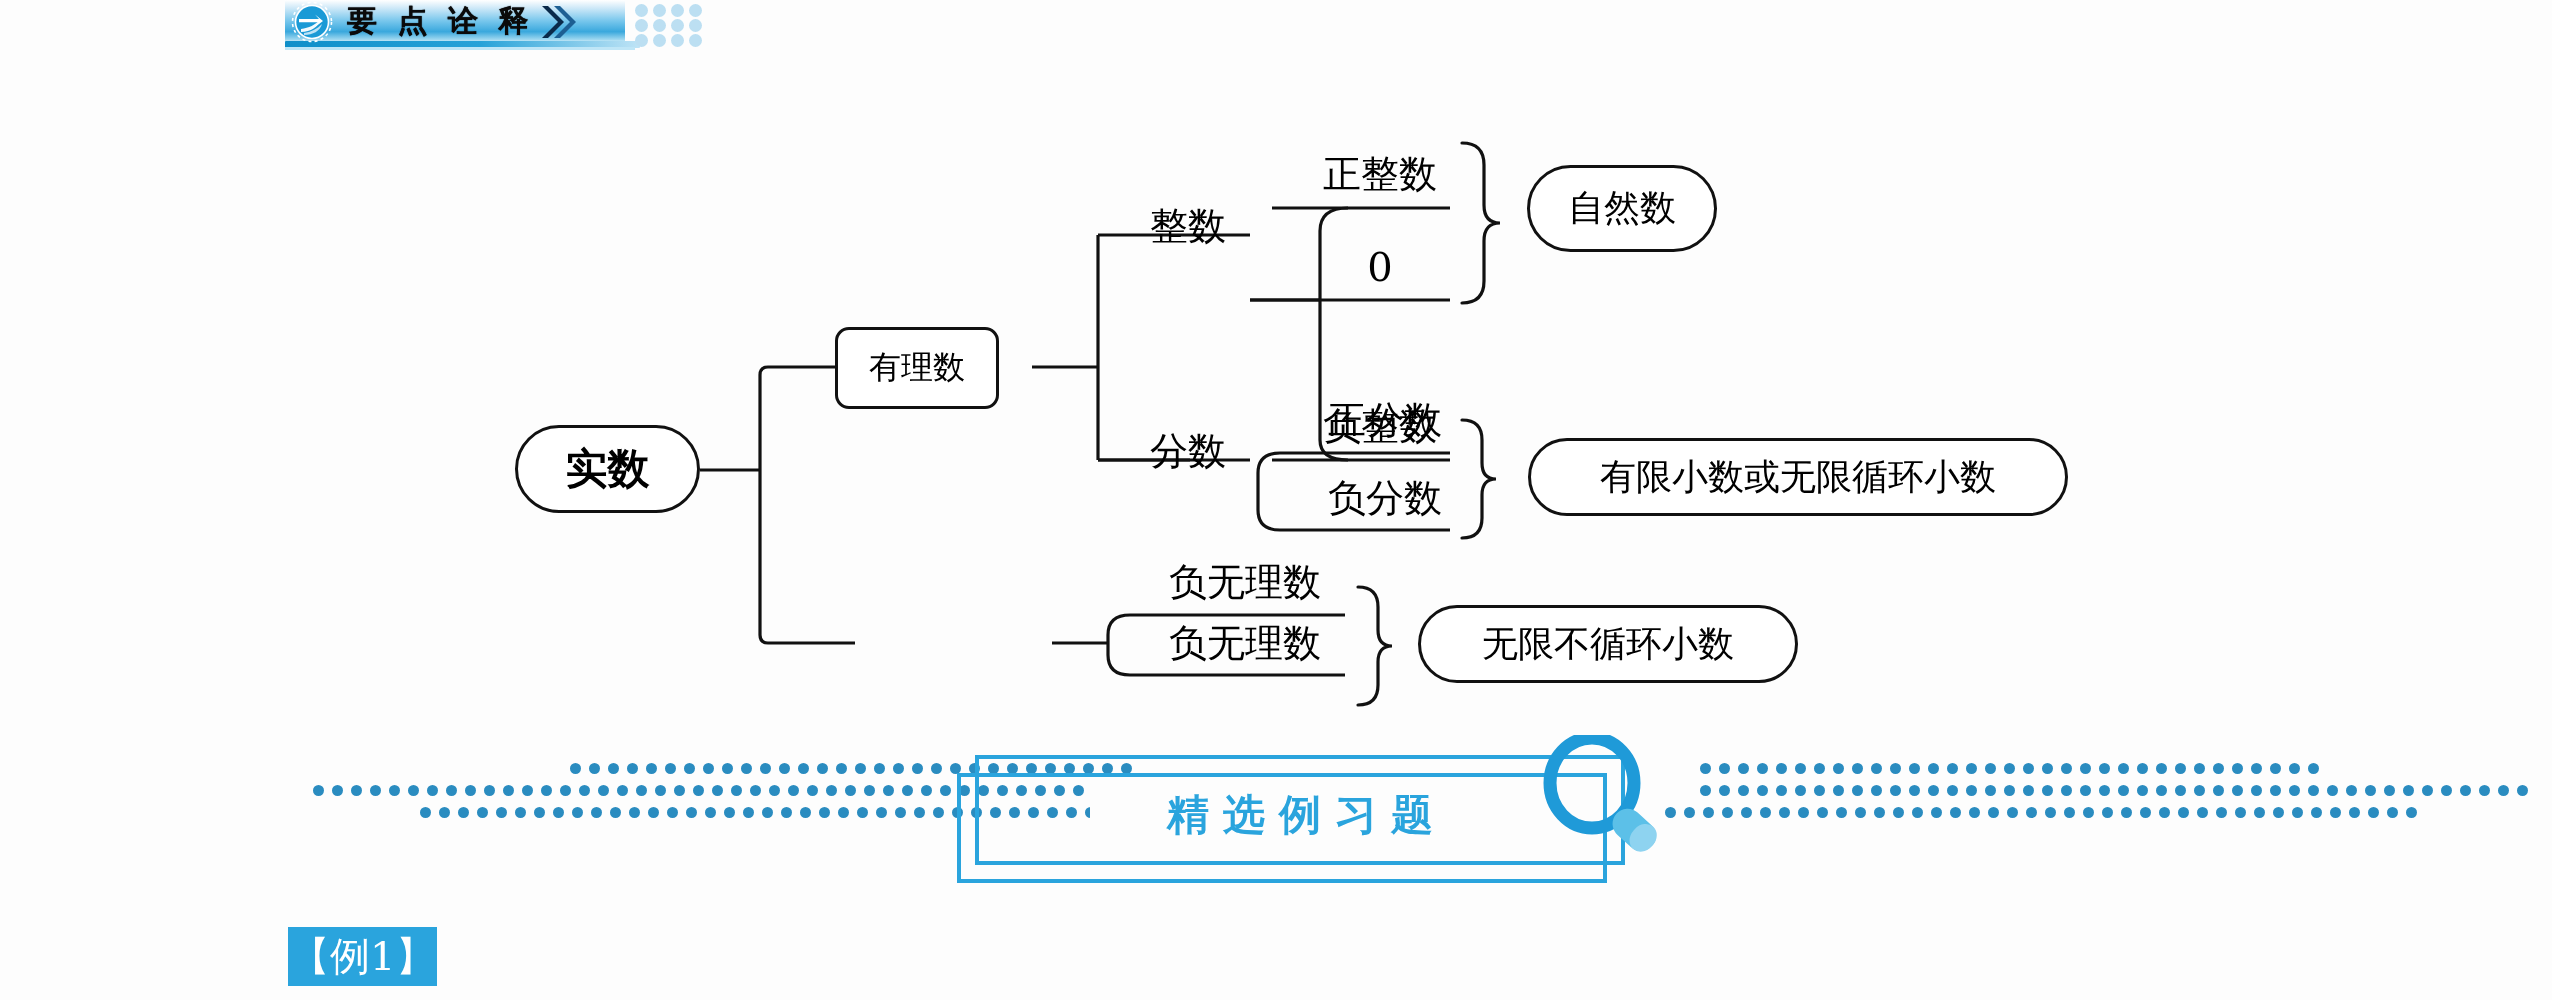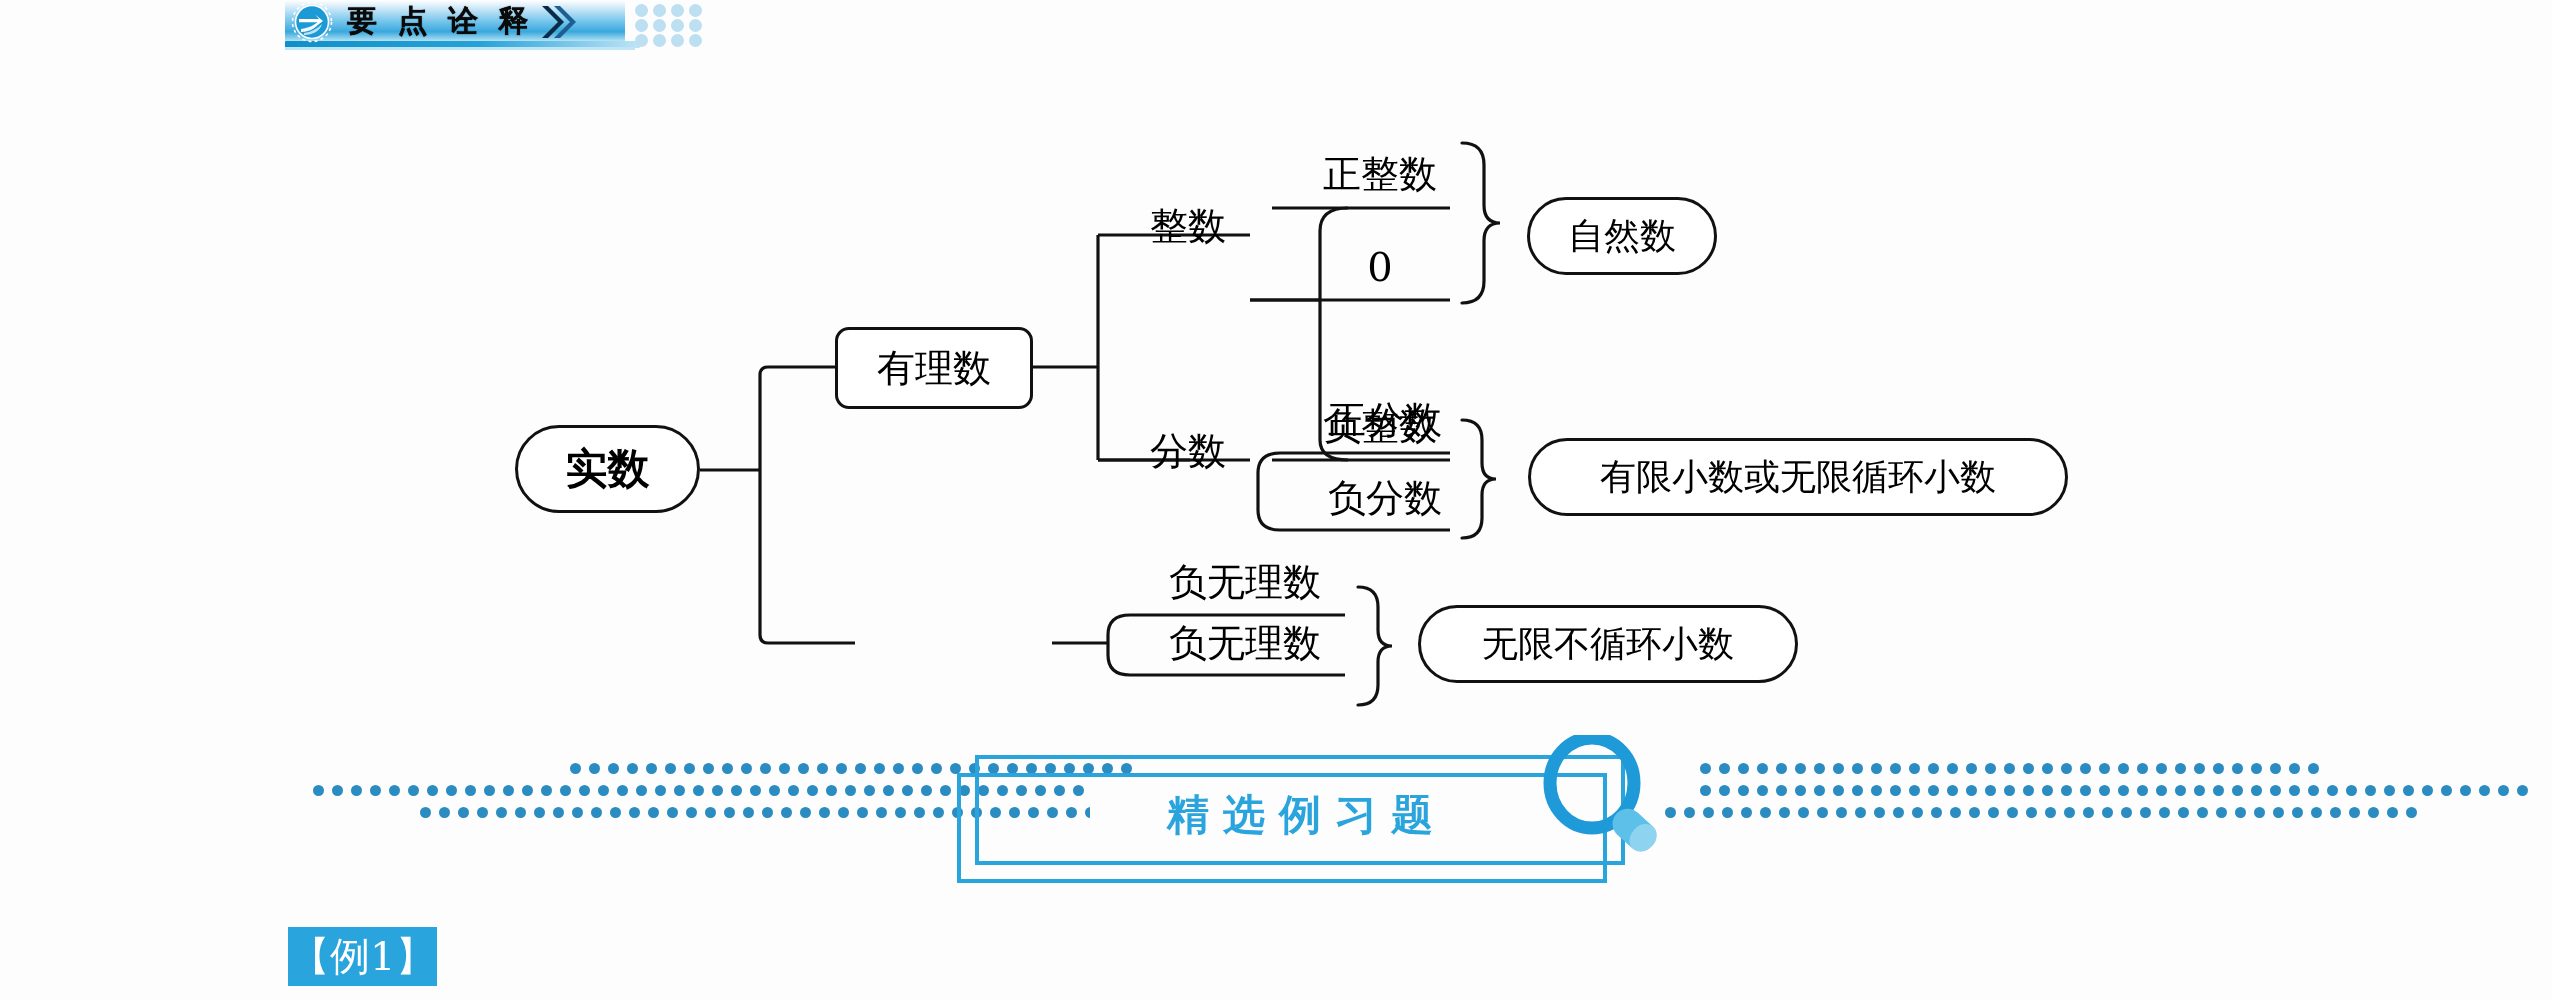--- a/index.html
+++ b/index.html
@@ -203,21 +203,21 @@
 
       <path d="M1358 532 Q1378 532 1378 552 L1378 575 Q1378 591 1392 591
                Q1378 591 1378 607 L1378 630 Q1378 650 1358 650"></path>
     </g>
   </svg>
 
   <div class="node pill bold-hei" style="left:515px;top:370px;width:185px;height:88px;font-size:42px;">
     <span>实数</span>
   </div>
 
-  <div class="node rect" style="left:835px;top:272px;width:198px;height:82px;font-size:38px;">
+  <div class="node rect" style="left:835px;top:272px;width:164px;height:82px;font-size:32px;">
     <span>有理数</span>
   </div>
 
   <div class="plain-lbl" style="left:1128px;top:140px;width:120px;height:62px;font-size:38px;">
     <span>整数</span>
   </div>
   <div class="plain-lbl" style="left:1128px;top:365px;width:120px;height:62px;font-size:38px;">
     <span>分数</span>
   </div>
 
@@ -238,21 +238,21 @@
     <span>负分数</span>
   </div>
 
   <div class="plain-lbl" style="left:1140px;top:496px;width:210px;height:62px;font-size:38px;">
     <span>负无理数</span>
   </div>
   <div class="plain-lbl" style="left:1140px;top:557px;width:210px;height:62px;font-size:38px;">
     <span>负无理数</span>
   </div>
 
-  <div class="node pill" style="left:1527px;top:110px;width:190px;height:78px;font-size:36px;margin-top:32px;">
+  <div class="node pill" style="left:1527px;top:110px;width:190px;height:87px;font-size:36px;">
     <span>自然数</span>
   </div>
   <div class="node pill" style="left:1418px;top:550px;width:380px;height:78px;font-size:36px;">
     <span>无限不循环小数</span>
   </div>
   <div class="node pill" style="left:1528px;top:383px;width:540px;height:78px;font-size:36px;">
     <span>有限小数或无限循环小数</span>
   </div>
 </div>
 

